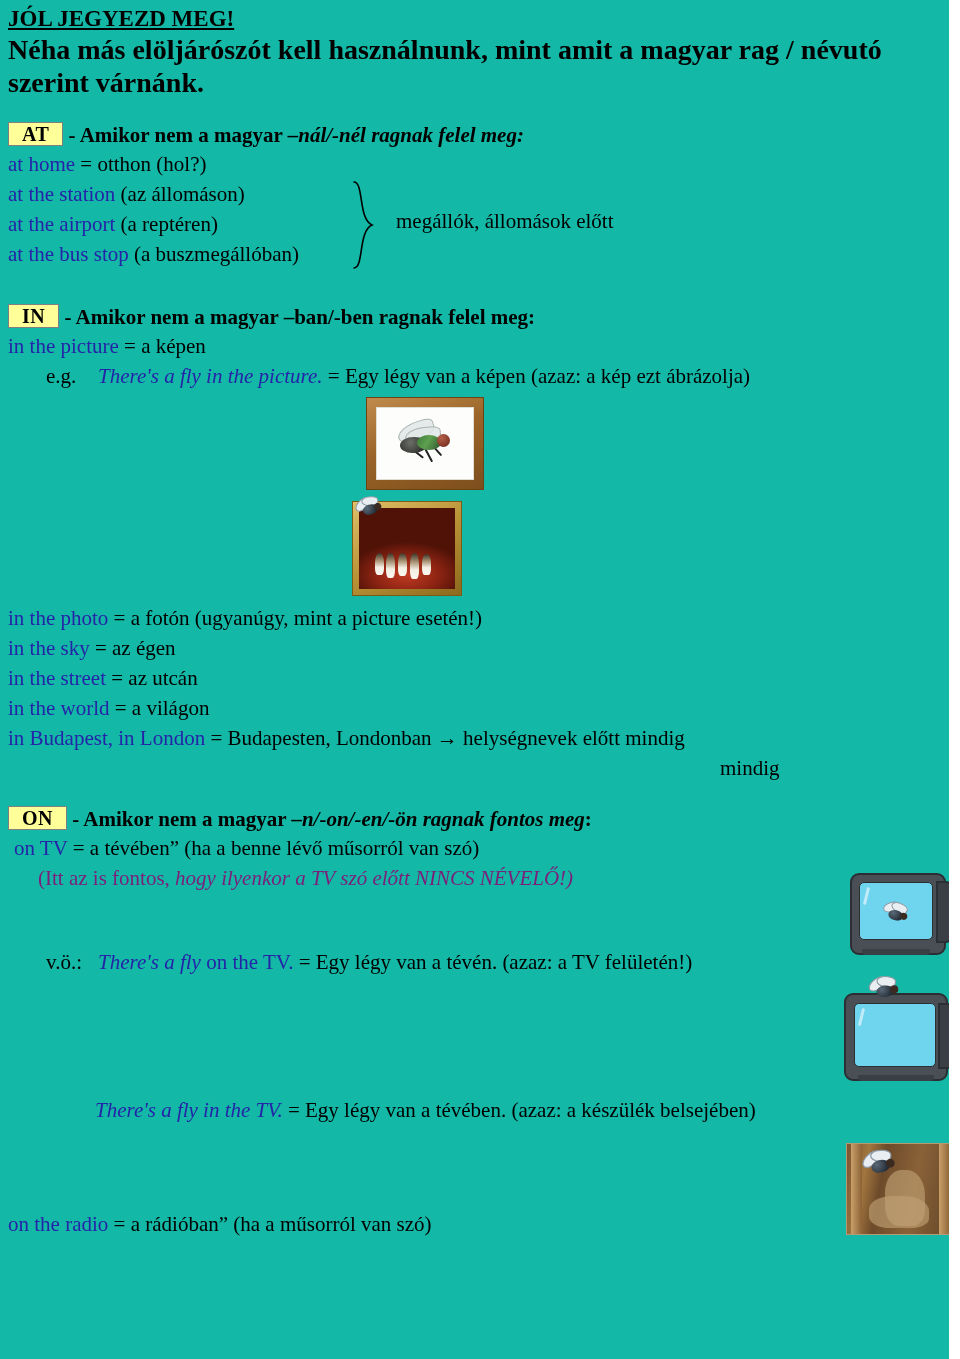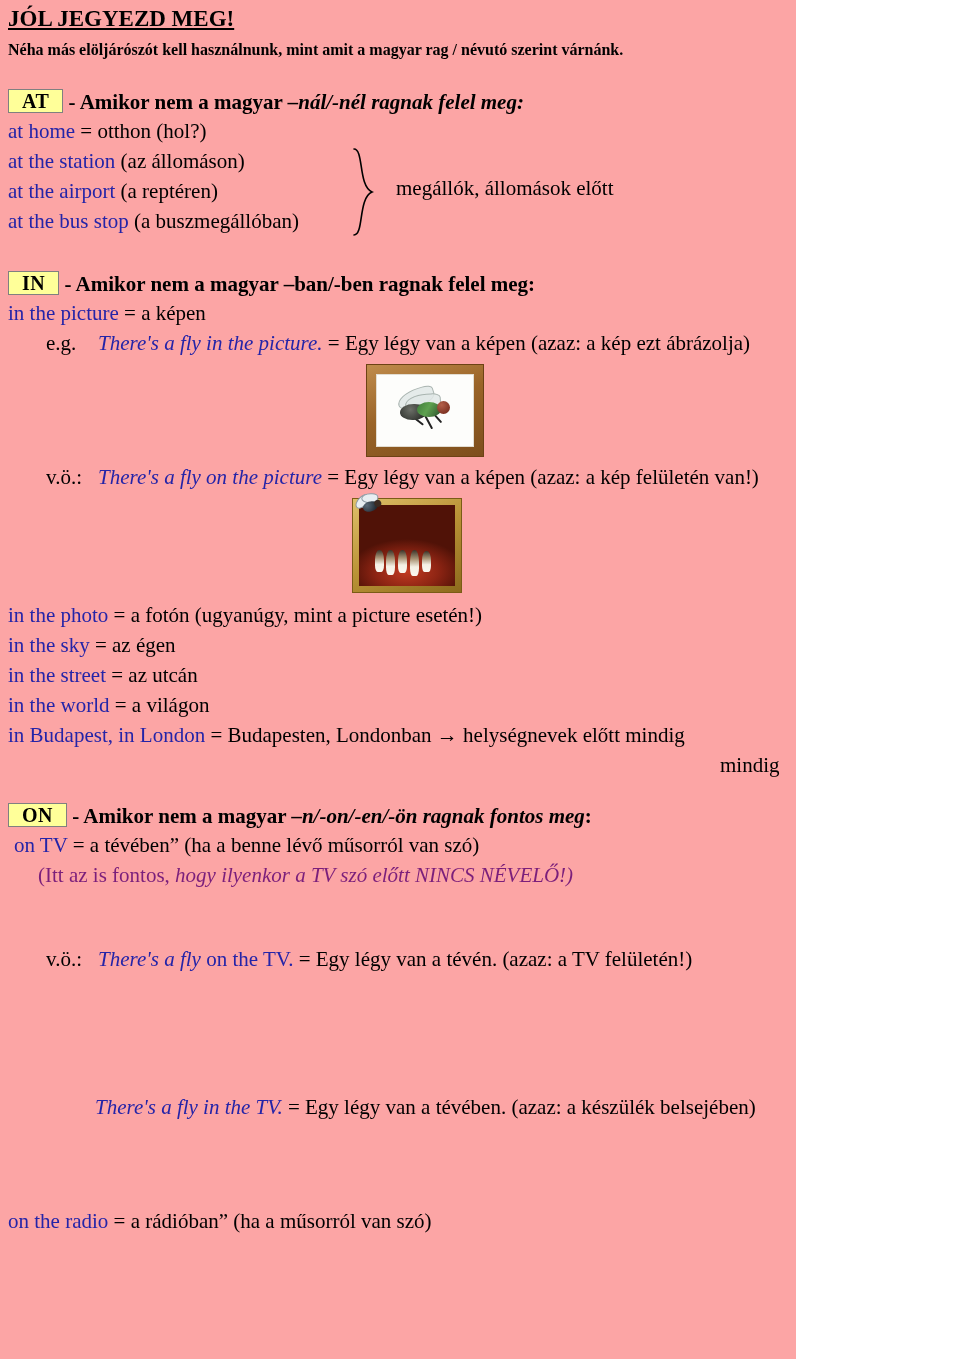--- a/index.html
+++ b/index.html
@@ -2,44 +2,44 @@
 <html><head>
 <meta charset="utf-8">
 <style>
   html, body {
     margin: 0;
     padding: 0;
     background: #ffffff;
   }
   .page {
     position: relative;
-    width: 796px;
+    width: 949px;
     height: 1359px;
-    background: #fca5a5;
+    background: #14b8a6;
     font-family: "Liberation Serif", "DejaVu Serif", serif;
     color: #000000;
     overflow: hidden;
   }
   .doc {
     position: absolute;
     left: 0; top: 0;
     width: 960px;
   }
 
   
   .title {
     font-size: 23px;
     font-weight: bold;
     line-height: 29px;
     padding: 4px 0 0 8px;
   }
   .title .u { text-decoration: underline; }
 
   .subtitle {
-    font-size: 16px;
+    font-size: 28px;
     font-weight: bold;
     line-height: 33px;
     padding: 0 40px 0 8px;
   }
 
   
   .sec-head {
     font-size: 21px;
     font-weight: bold;
     line-height: 28px;
@@ -363,23 +363,20 @@
             <div class="w1"></div>
             <div class="w2"></div>
             <div class="abdomen"></div>
             <div class="thorax"></div>
             <div class="eye"></div>
           </div>
         </div>
       </div>
     </div>
 
-    <div class="line indent1">
-      <span class="eg">v.ö.:</span><span class="blue-i">There's a fly on the picture</span><span> = Egy légy van a képen (azaz: a kép felületén van!)</span>
-    </div>
 
     <div style="height:108px;position:relative;">
       <div class="img-abs frame-gold" style="left:352px; top:6px;">
         <div class="canvas">
           <div class="fig" style="left:16px; bottom:14px;"></div>
           <div class="fig" style="left:27px; bottom:11px; height:25px;"></div>
           <div class="fig" style="left:39px; bottom:13px; height:23px;"></div>
           <div class="fig" style="left:51px; bottom:10px; height:26px;"></div>
           <div class="fig" style="left:63px; bottom:14px; height:21px;"></div>
         </div>

